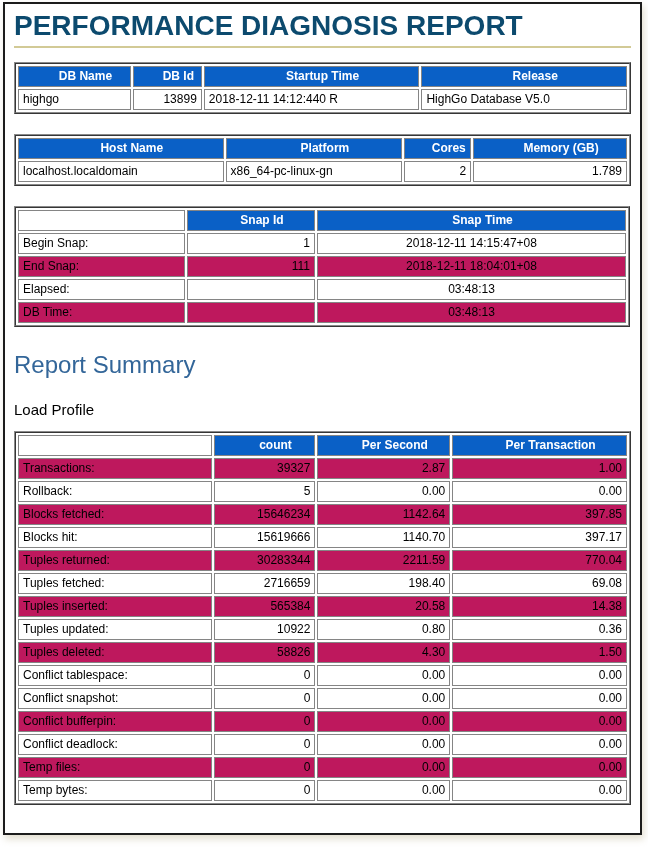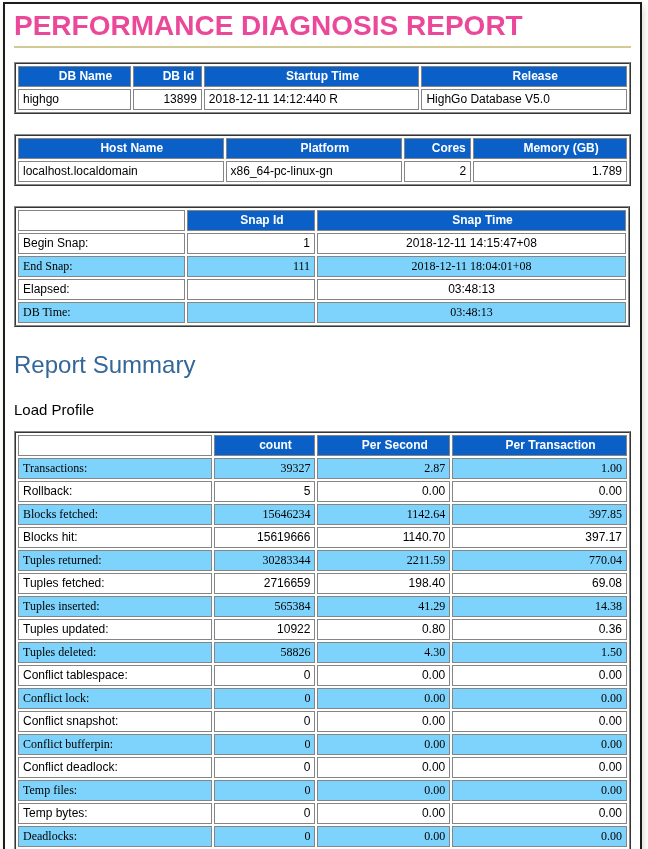--- a/index.html
+++ b/index.html
@@ -14,21 +14,21 @@
     margin: 2px 4px 12px 3px;
     border: 2px solid #1c1c1c;
     background: #ffffff;
     padding: 4px 9px 8px 9px;
     box-shadow: 2px 4px 7px rgba(190,182,150,0.45);
   }
   h1.title {
     margin: 2px 0 4px 0;
     font-size: 28px;
     font-weight: bold;
-    color: #ec4899;
+    color: #0c4a6e;
     letter-spacing: 0px;
     white-space: nowrap;
   }
   hr.title-rule {
     border: none;
     border-top: 2px solid #d2ca96;
     margin: 0 0 14px 0;
   }
   h2.section {
     margin: 24px 0 8px 0;
@@ -60,21 +60,21 @@
   }
   table.rpt th.hdr {
     background: #0a60c6;
     color: #ffffff;
     font-weight: bold;
     text-align: center;
     padding-left: 26px;
   }
   table.rpt th.blank { background: #ffffff; }
   table.rpt td { background: #ffffff; color: #000000; }
-  table.rpt tr.alt td { background: #7dd3fc; font-family: Liberation Serif, serif; }
+  table.rpt tr.alt td { background: #be185d; }
   td.al { text-align: left; }
   td.ar { text-align: right; }
   td.ac { text-align: center; }
 </style>
 </head>
 <body>
 
 <div class="page">
 
   <h1 class="title">PERFORMANCE DIAGNOSIS REPORT</h1>
@@ -218,47 +218,41 @@
         </tr>
         <tr>
           <td class="al">Tuples fetched:</td>
           <td class="ar">2716659</td>
           <td class="ar">198.40</td>
           <td class="ar">69.08</td>
         </tr>
         <tr class="alt">
           <td class="al">Tuples inserted:</td>
           <td class="ar">565384</td>
-          <td class="ar">41.29</td>
+          <td class="ar">20.58</td>
           <td class="ar">14.38</td>
         </tr>
         <tr>
           <td class="al">Tuples updated:</td>
           <td class="ar">10922</td>
           <td class="ar">0.80</td>
           <td class="ar">0.36</td>
         </tr>
         <tr class="alt">
           <td class="al">Tuples deleted:</td>
           <td class="ar">58826</td>
           <td class="ar">4.30</td>
           <td class="ar">1.50</td>
         </tr>
         <tr>
           <td class="al">Conflict tablespace:</td>
           <td class="ar">0</td>
           <td class="ar">0.00</td>
           <td class="ar">0.00</td>
         </tr>
-        <tr class="alt">
-          <td class="al">Conflict lock:</td>
-          <td class="ar">0</td>
-          <td class="ar">0.00</td>
-          <td class="ar">0.00</td>
-        </tr>
         <tr>
           <td class="al">Conflict snapshot:</td>
           <td class="ar">0</td>
           <td class="ar">0.00</td>
           <td class="ar">0.00</td>
         </tr>
         <tr class="alt">
           <td class="al">Conflict bufferpin:</td>
           <td class="ar">0</td>
           <td class="ar">0.00</td>
@@ -275,22 +269,16 @@
           <td class="ar">0</td>
           <td class="ar">0.00</td>
           <td class="ar">0.00</td>
         </tr>
         <tr>
           <td class="al">Temp bytes:</td>
           <td class="ar">0</td>
           <td class="ar">0.00</td>
           <td class="ar">0.00</td>
         </tr>
-        <tr class="alt">
-          <td class="al">Deadlocks:</td>
-          <td class="ar">0</td>
-          <td class="ar">0.00</td>
-          <td class="ar">0.00</td>
-        </tr>
       </tbody>
     </table>
 
 </div>
 
 </body></html>

